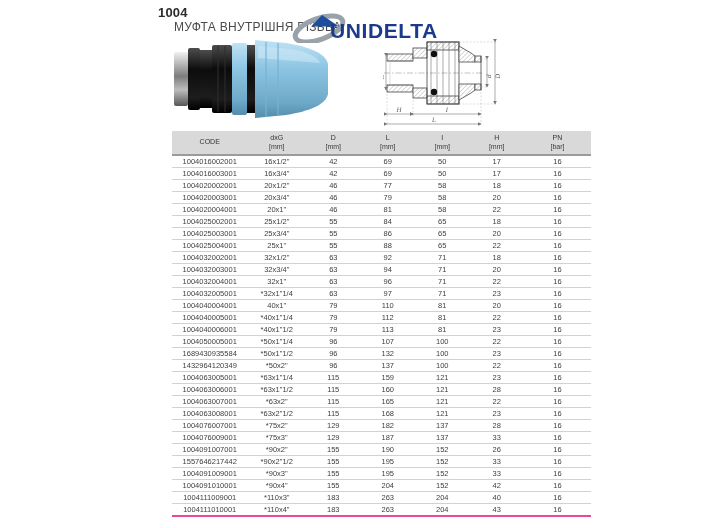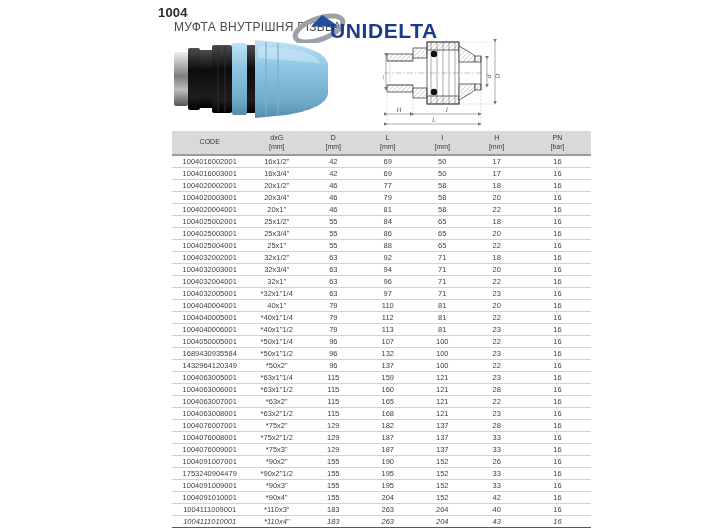--- a/index.html
+++ b/index.html
@@ -56,21 +56,21 @@
   table.spec thead th .unit { display: block; color: #3c3c3c; }
   table.spec tbody td {
     font-size: 7.5px; line-height: 7.5px;
     color: #3d3d3d;
     padding: 2px 0 1.5px 0;
     text-align: center;
     border-bottom: 1px solid #d2d2d2;
     white-space: nowrap;
     overflow: hidden;
   }
-  table.spec tbody tr:last-child td { border-bottom: 2px solid #15803d; font-style: italic; }
+  table.spec tbody tr:last-child td { border-bottom: 2px solid #ec4899; }
   col.c-code { width: 18%; }
   col.c-dxg  { width: 14%; }
   col.c-d    { width: 13%; }
   col.c-l    { width: 13%; }
   col.c-i    { width: 13%; }
   col.c-h    { width: 13%; }
   col.c-pn   { width: 16%; }
   svg text.dim {
     font-family: "DejaVu Serif", serif;
     font-style: italic;
@@ -457,48 +457,39 @@
           <tr>
             <td>1004076007001</td>
             <td>*75x2"</td>
             <td>129</td>
             <td>182</td>
             <td>137</td>
             <td>28</td>
             <td>16</td>
           </tr>
           <tr>
-            <td>1004076008001</td>
-            <td>*75x2"1/2</td>
-            <td>129</td>
-            <td>187</td>
-            <td>137</td>
-            <td>33</td>
-            <td>16</td>
-          </tr>
-          <tr>
             <td>1004076009001</td>
             <td>*75x3"</td>
             <td>129</td>
             <td>187</td>
             <td>137</td>
             <td>33</td>
             <td>16</td>
           </tr>
           <tr>
             <td>1004091007001</td>
             <td>*90x2"</td>
             <td>155</td>
             <td>190</td>
             <td>152</td>
             <td>26</td>
             <td>16</td>
           </tr>
           <tr>
-            <td>1753240904479</td>
+            <td>1557646217442</td>
             <td>*90x2"1/2</td>
             <td>155</td>
             <td>195</td>
             <td>152</td>
             <td>33</td>
             <td>16</td>
           </tr>
           <tr>
             <td>1004091009001</td>
             <td>*90x3"</td>

